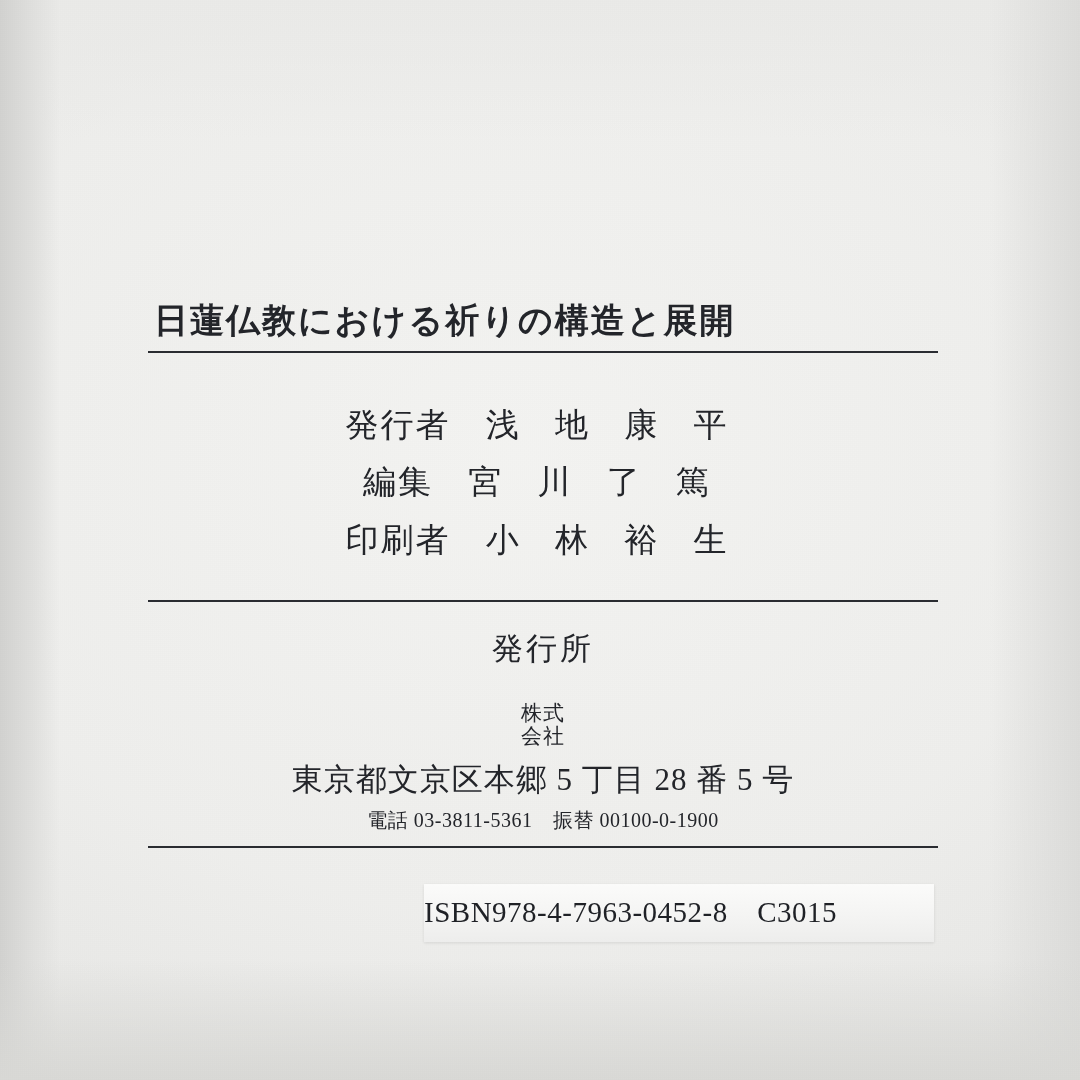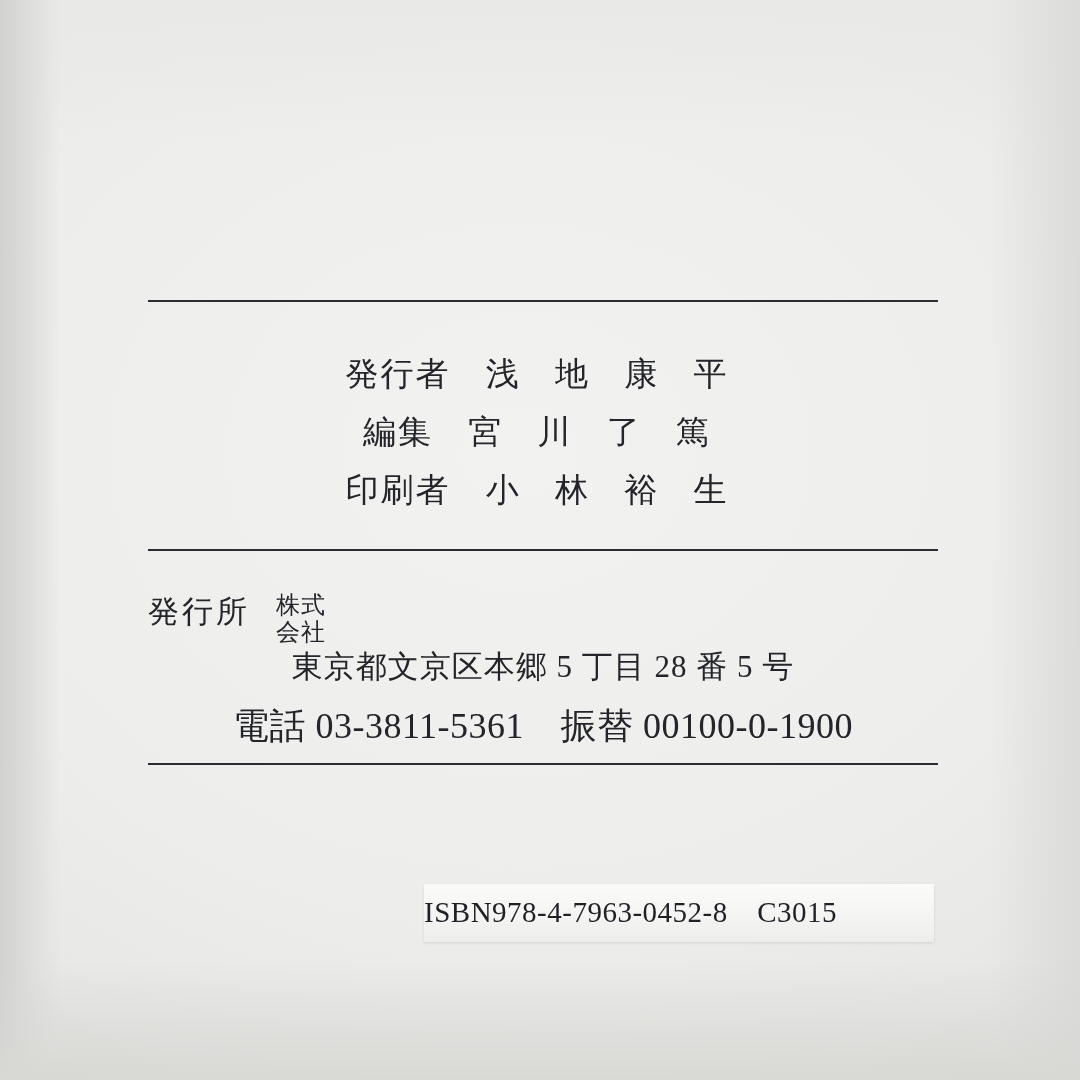--- a/index.html
+++ b/index.html
@@ -113,48 +113,51 @@
     font-weight: 500;
   }
 
   .publisher-block {
     padding-top: 26px;
     text-align: center;
   }
   .publisher-line {
     display: flex;
     align-items: center;
+    justify-content: center;
     gap: 26px;
     white-space: nowrap;
+    flex-direction: column;
   }
   .pub-label {
     font-size: 31px;
     letter-spacing: 3px;
   }
   .pub-kabushiki {
-    font-size: 24px;
+    font-size: 21px;
     line-height: 1.12;
     text-align: center;
     letter-spacing: 1px;
-    margin-top: 15px;
+    margin-top: 6px;
   }
   .pub-name {
     font-size: 39px;
     letter-spacing: 9px;
     font-weight: 600;
   }
   .pub-address {
     font-size: 31px;
     letter-spacing: 1px;
+    margin-top: 10px;
     white-space: nowrap;
   }
   .pub-contact {
-    font-size: 36px;
+    font-size: 20px;
     letter-spacing: 0.5px;
-    margin-top: 14px;
+    margin-top: 6px;
     padding-bottom: 12px;
     white-space: nowrap;
   }
 
   
   .isbn-strip {
     position: absolute;
     left: 424px;
     top: 884px;
     width: 510px;
@@ -176,20 +179,21 @@
 
 <div class="page-photo">
   <div class="edge-top"></div>
   <div class="edge-left"></div>
   <div class="edge-right"></div>
   <div class="edge-bottom"></div>
   <div class="grain"></div>
 
   <div class="colophon">
 
+    <div class="book-title">日蓮仏教における祈りの構造と展開</div>
 
     <div class="rule"></div>
 
 
     <div class="credits">
       <div class="credit-row">
         <span class="credit-role">発行者</span>
         <span class="credit-name">浅 地 康 平</span>
       </div>
       <div class="credit-row">

